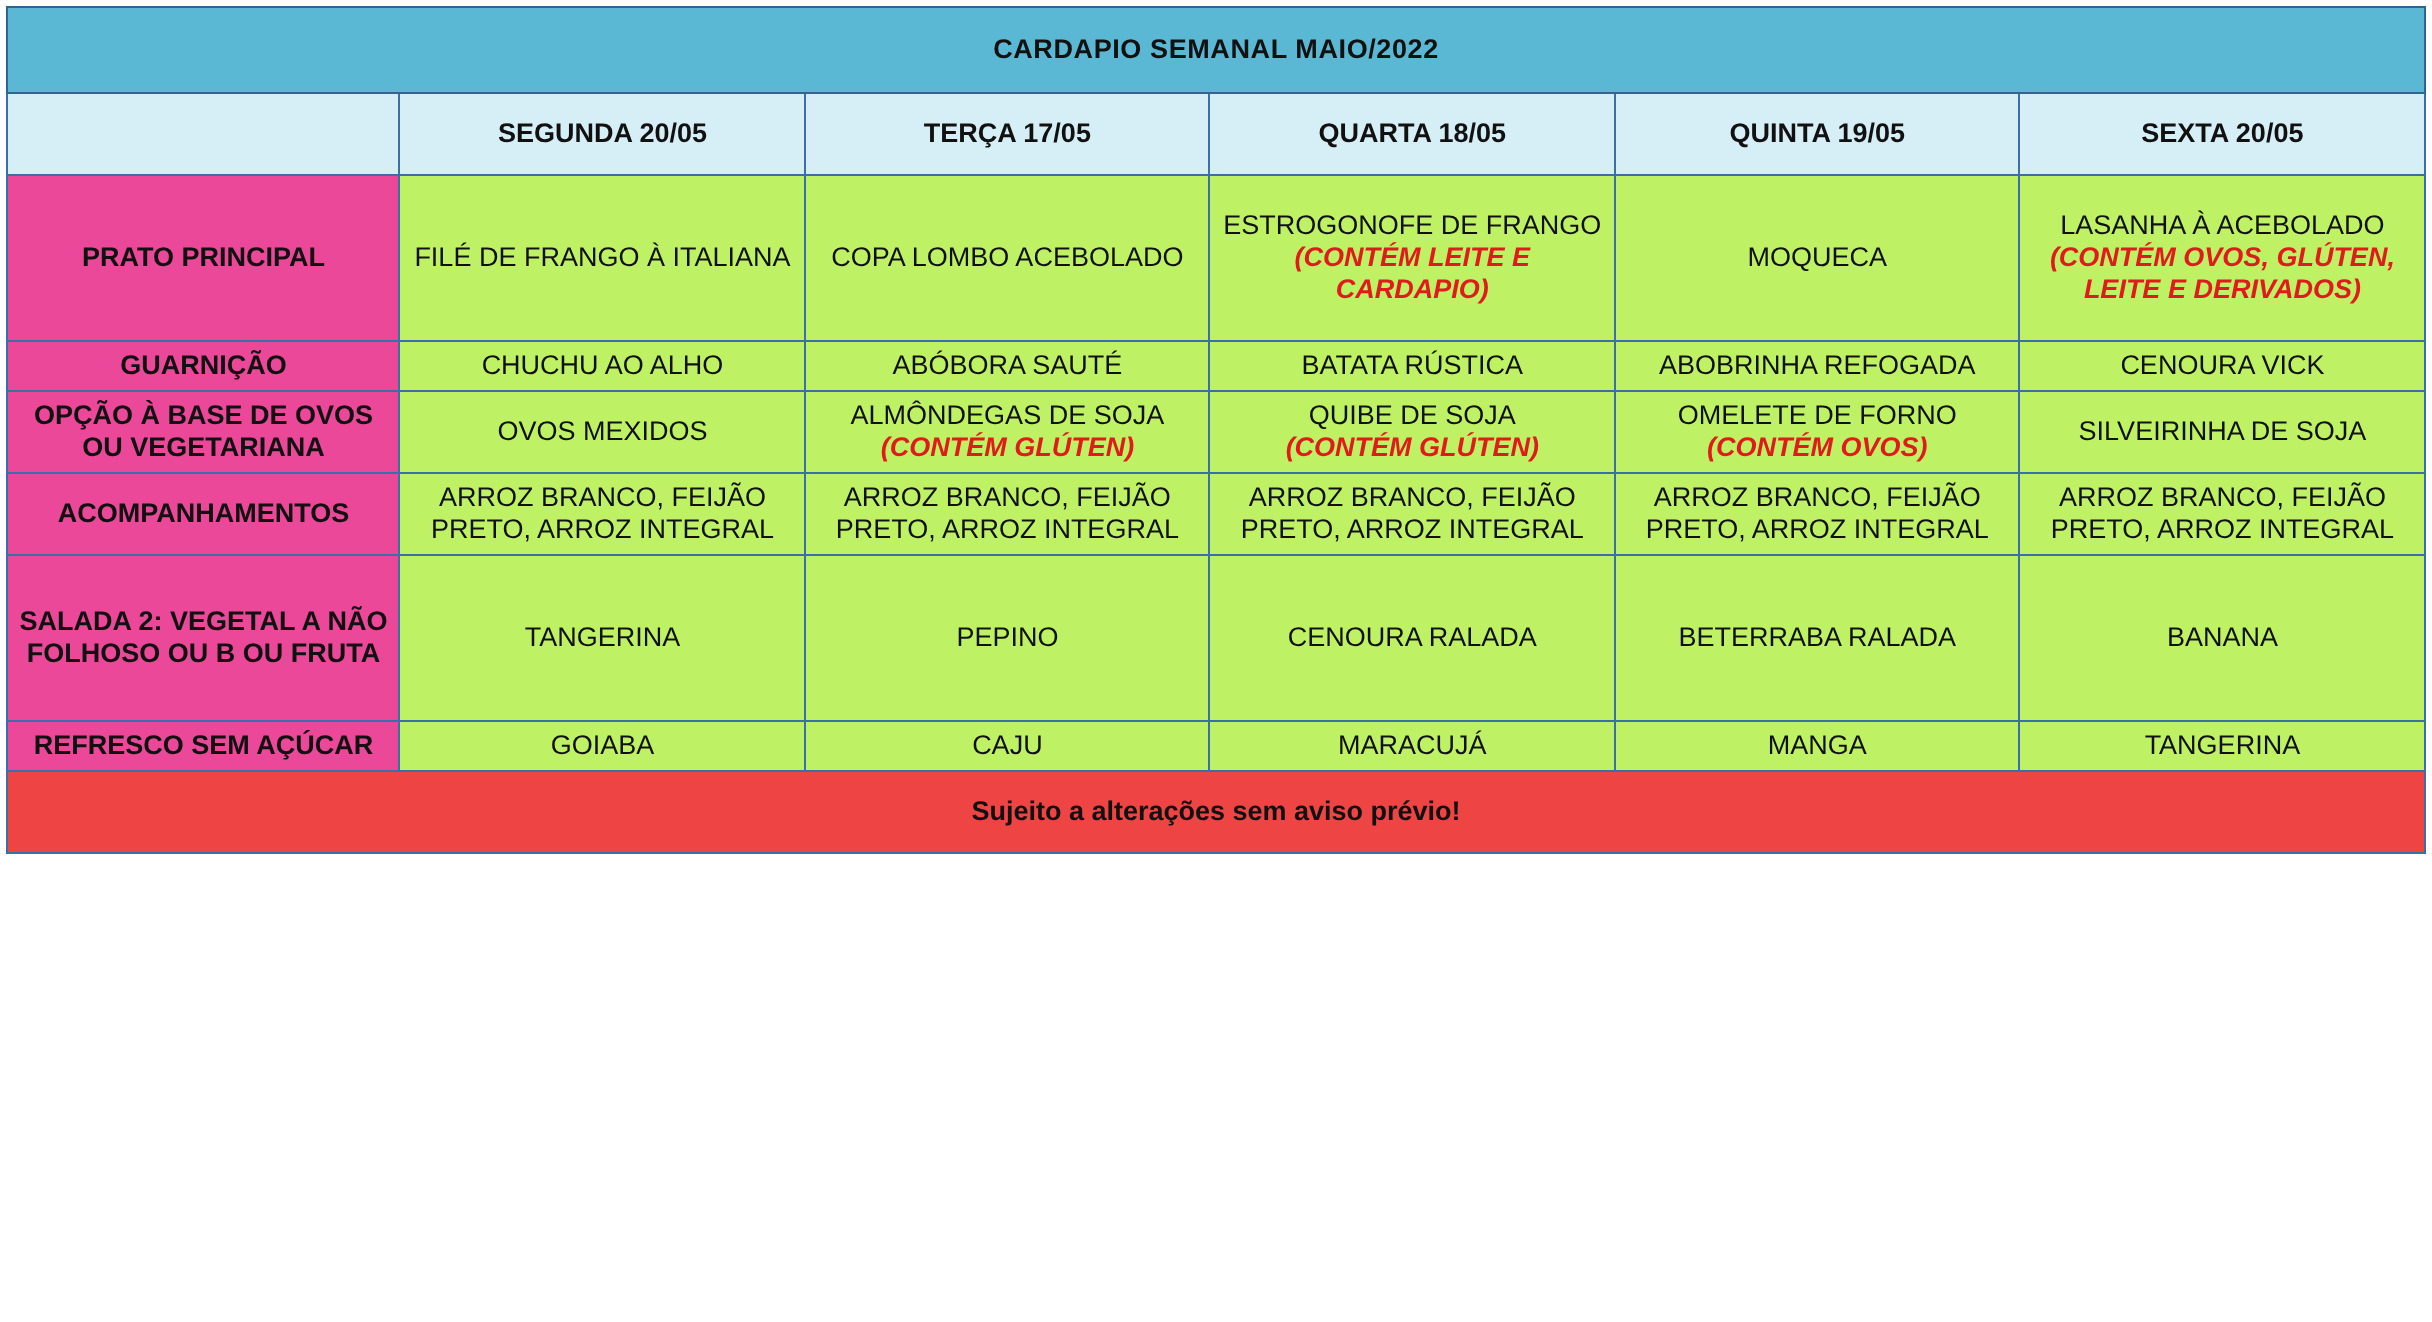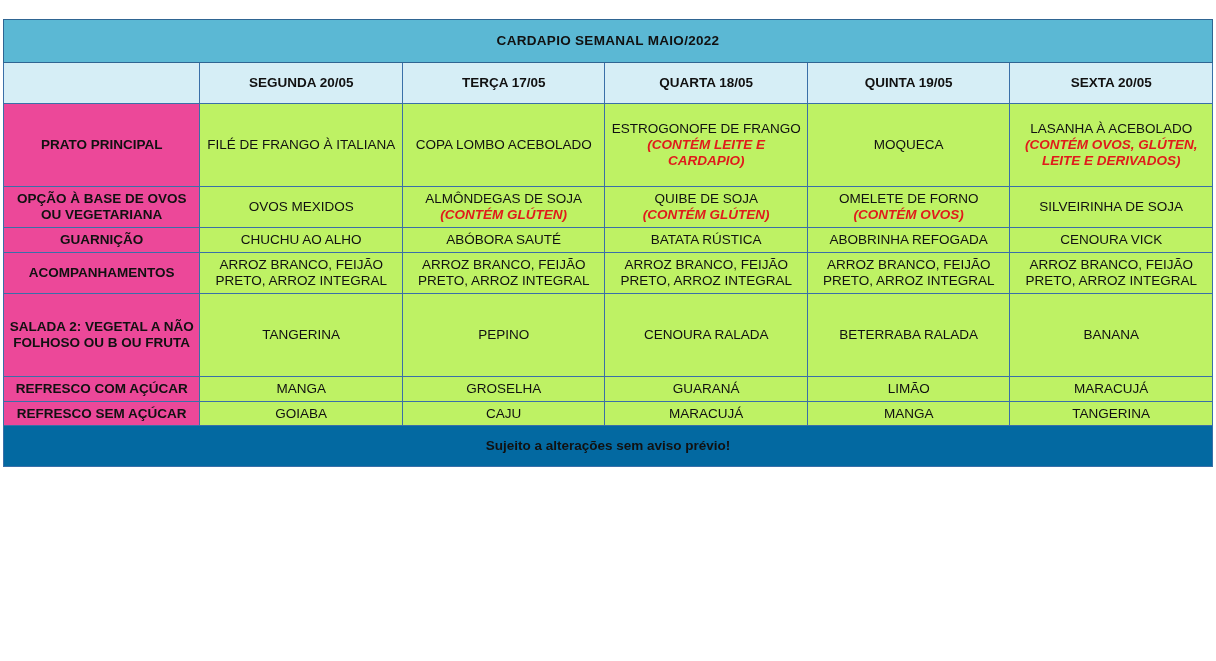--- a/index.html
+++ b/index.html
@@ -9,21 +9,21 @@
   }
   body {
     font-family: "Liberation Sans", sans-serif;
     width: 1216px;
     height: 661px;
     overflow: hidden;
   }
   .menu-wrap {
     width: 1216px;
     box-sizing: border-box;
-    padding: 19px 3px 0 3px;
+    padding: 3px 3px 0 3px;
   }
   table.menu {
     border-collapse: collapse;
     width: 1210px;
     table-layout: fixed;
   }
   table.menu td, table.menu th {
     border: 1px solid #3a6fa8;
     padding: 4px 5px;
     vertical-align: middle;
@@ -62,21 +62,21 @@
   .cell {
     background: #bef264;
   }
   .note {
     color: #e01b1b;
     font-weight: bold;
     font-style: italic;
     display: block;
   }
   .footer-cell {
-    background: #0369a1;
+    background: #ef4444;
     color: #13324d;
     font-weight: bold;
     font-size: 14px;
     height: 32px;
     font-style: normal;
   }
   .col-day { width: 202px; }
   .r-tall td { height: 74px; }
 </style>
 </head>
@@ -106,60 +106,52 @@
         </tr>
         <tr class="r-tall">
           <td class="rowlabel">PRATO PRINCIPAL</td>
           <td class="cell"><span>FILÉ DE FRANGO À ITALIANA</span></td>
           <td class="cell"><span>COPA LOMBO ACEBOLADO</span></td>
           <td class="cell"><span>ESTROGONOFE DE FRANGO</span><span class="note">(CONTÉM LEITE E CARDAPIO)</span></td>
           <td class="cell"><span>MOQUECA</span></td>
           <td class="cell"><span>LASANHA À ACEBOLADO</span><span class="note">(CONTÉM OVOS, GLÚTEN, LEITE E DERIVADOS)</span></td>
         </tr>
         <tr>
+          <td class="rowlabel">GUARNIÇÃO</td>
+          <td class="cell"><span>CHUCHU AO ALHO</span></td>
+          <td class="cell"><span>ABÓBORA SAUTÉ</span></td>
+          <td class="cell"><span>BATATA RÚSTICA</span></td>
+          <td class="cell"><span>ABOBRINHA REFOGADA</span></td>
+          <td class="cell"><span>CENOURA VICK</span></td>
+        </tr>
+        <tr>
           <td class="rowlabel">OPÇÃO À BASE DE OVOS OU VEGETARIANA</td>
           <td class="cell"><span>OVOS MEXIDOS</span></td>
           <td class="cell"><span>ALMÔNDEGAS DE SOJA</span><span class="note">(CONTÉM GLÚTEN)</span></td>
           <td class="cell"><span>QUIBE DE SOJA</span><span class="note">(CONTÉM GLÚTEN)</span></td>
           <td class="cell"><span>OMELETE DE FORNO</span><span class="note">(CONTÉM OVOS)</span></td>
           <td class="cell"><span>SILVEIRINHA DE SOJA</span></td>
-        </tr>
-        <tr>
-          <td class="rowlabel">GUARNIÇÃO</td>
-          <td class="cell"><span>CHUCHU AO ALHO</span></td>
-          <td class="cell"><span>ABÓBORA SAUTÉ</span></td>
-          <td class="cell"><span>BATATA RÚSTICA</span></td>
-          <td class="cell"><span>ABOBRINHA REFOGADA</span></td>
-          <td class="cell"><span>CENOURA VICK</span></td>
         </tr>
         <tr>
           <td class="rowlabel">ACOMPANHAMENTOS</td>
           <td class="cell"><span>ARROZ BRANCO, FEIJÃO PRETO, ARROZ INTEGRAL</span></td>
           <td class="cell"><span>ARROZ BRANCO, FEIJÃO PRETO, ARROZ INTEGRAL</span></td>
           <td class="cell"><span>ARROZ BRANCO, FEIJÃO PRETO, ARROZ INTEGRAL</span></td>
           <td class="cell"><span>ARROZ BRANCO, FEIJÃO PRETO, ARROZ INTEGRAL</span></td>
           <td class="cell"><span>ARROZ BRANCO, FEIJÃO PRETO, ARROZ INTEGRAL</span></td>
         </tr>
         <tr class="r-tall">
           <td class="rowlabel">SALADA 2: VEGETAL A NÃO FOLHOSO OU B OU FRUTA</td>
           <td class="cell"><span>TANGERINA</span></td>
           <td class="cell"><span>PEPINO</span></td>
           <td class="cell"><span>CENOURA RALADA</span></td>
           <td class="cell"><span>BETERRABA RALADA</span></td>
           <td class="cell"><span>BANANA</span></td>
         </tr>
         <tr>
-          <td class="rowlabel">REFRESCO COM AÇÚCAR</td>
-          <td class="cell"><span>MANGA</span></td>
-          <td class="cell"><span>GROSELHA</span></td>
-          <td class="cell"><span>GUARANÁ</span></td>
-          <td class="cell"><span>LIMÃO</span></td>
-          <td class="cell"><span>MARACUJÁ</span></td>
-        </tr>
-        <tr>
           <td class="rowlabel">REFRESCO SEM AÇÚCAR</td>
           <td class="cell"><span>GOIABA</span></td>
           <td class="cell"><span>CAJU</span></td>
           <td class="cell"><span>MARACUJÁ</span></td>
           <td class="cell"><span>MANGA</span></td>
           <td class="cell"><span>TANGERINA</span></td>
         </tr>
         <tr>
           <td class="footer-cell" colspan="6">Sujeito a alterações sem aviso prévio!</td>
         </tr>

